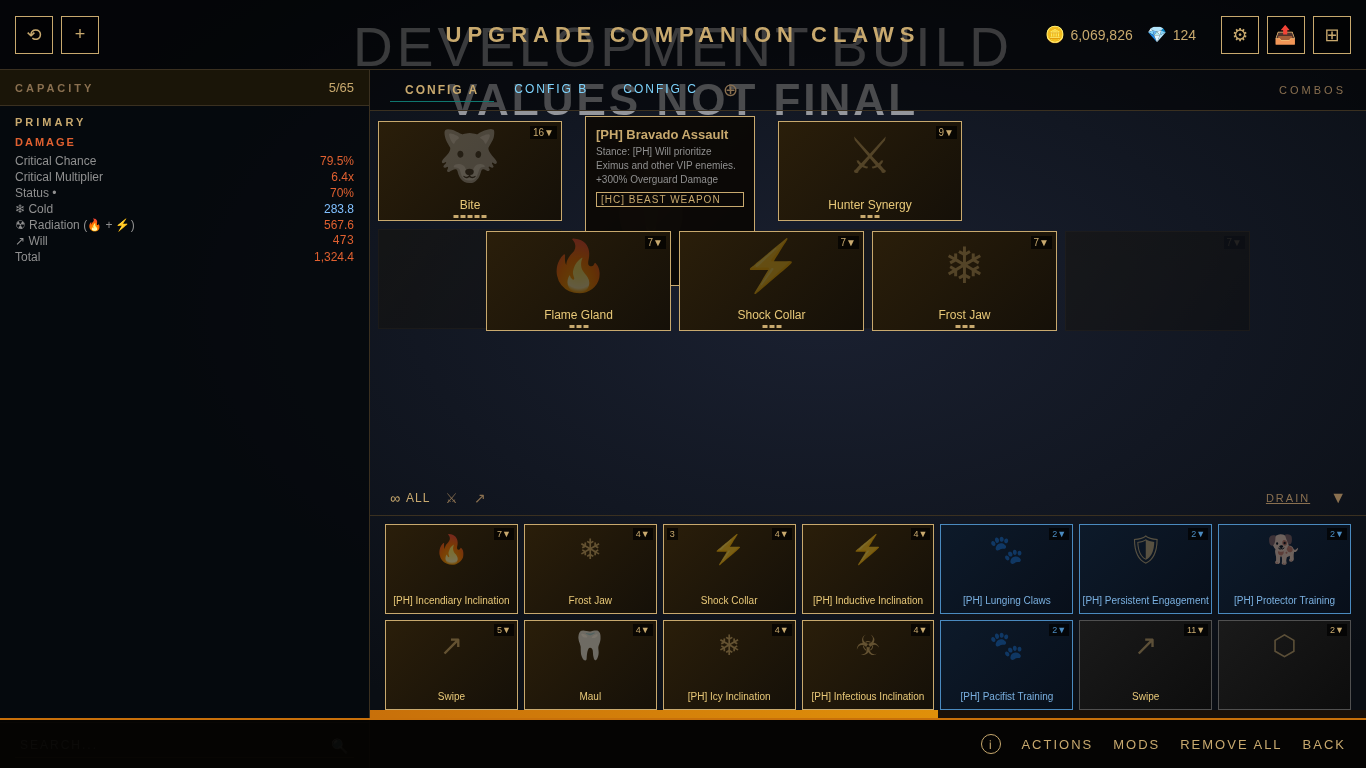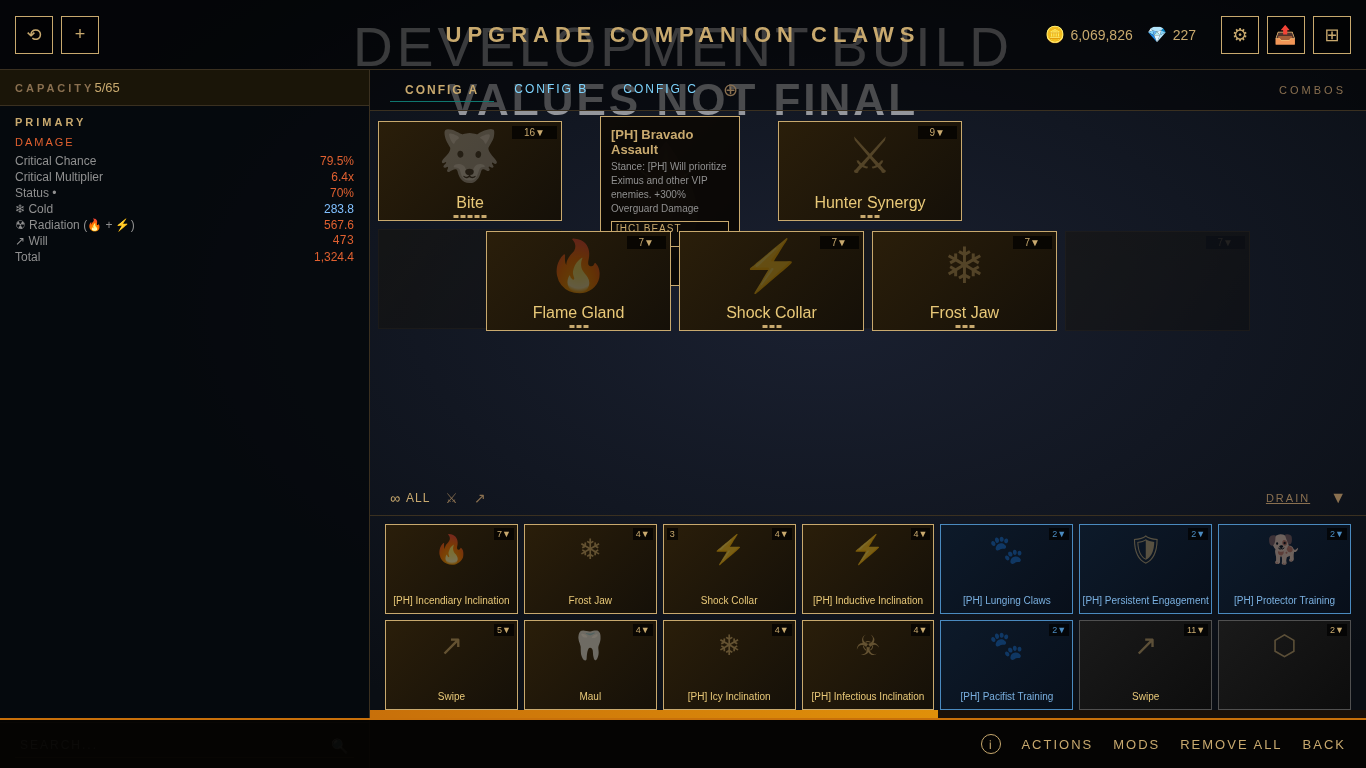--- a/index.html
+++ b/index.html
@@ -113,21 +113,21 @@
       bottom: 0;
       background: rgba(5, 8, 12, 0.85);
       border-right: 1px solid #3a3020;
       z-index: 8;
     }
     .capacity-bar {
       background: #1a1508;
       padding: 10px 15px;
       border-bottom: 1px solid #3a3020;
       display: flex;
-      justify-content: flex-start;
+      justify-content: space-between;
       align-items: center;
     }
     .capacity-label {
       font-size: 11px;
       letter-spacing: 3px;
       color: #8a7050;
       font-weight: bold;
     }
     .capacity-value {
       font-size: 13px;
@@ -142,21 +142,21 @@
       letter-spacing: 3px;
       color: #c8a96e;
       margin-bottom: 8px;
       font-weight: bold;
     }
     .stat-group-title {
       font-size: 11px;
       letter-spacing: 2px;
       color: #e06030;
       margin-bottom: 5px;
-      font-weight: normal;
+      font-weight: bold;
     }
     .stat-row {
       display: flex;
       justify-content: space-between;
       align-items: center;
       padding: 1px 0;
     }
     .stat-label {
       font-size: 12px;
       color: #909090;
@@ -235,21 +235,21 @@
       color: #8a7050;
     }
 
     
     .weapon-area {
       display: flex;
       position: relative;
       height: 450px;
     }
     .weapon-image-container {
-      width: 140px;
+      width: 170px;
       height: 170px;
       border: 1px solid #c8a96e;
       background: linear-gradient(135deg, #2a2015 0%, #0a0808 100%);
       display: flex;
       align-items: center;
       justify-content: flex-start;
       overflow: hidden;
       position: relative;
     }
     .weapon-silhouette {
@@ -311,24 +311,24 @@
       opacity: 0.4;
       border-color: #2a2010;
     }
     .mod-rank {
       position: absolute;
       top: 4px;
       right: 4px;
       font-size: 10px;
       color: #c8a96e;
       background: rgba(0,0,0,0.7);
-      padding: 1px 12px;
+      padding: 1px 3px;
     }
     .mod-name {
-      font-size: 16px;
+      font-size: 12px;
       color: #e8c878;
       text-align: right;
       z-index: 2;
       line-height: 1.2;
     }
     .mod-bg-art {
       position: absolute;
       top: 5px;
       left: 50%;
       transform: translateX(-50%);
@@ -513,21 +513,21 @@
     <div class="icon-btn">+</div>
   </div>
   <div class="top-bar-title">UPGRADE COMPANION CLAWS</div>
   <div class="top-bar-right">
     <div class="currency">
       <span class="currency-icon">🪙</span>
       <span>6,069,826</span>
     </div>
     <div class="currency">
       <span class="currency-icon">💎</span>
-      <span>227</span>
+      <span>124</span>
     </div>
     <div style="display:flex;gap:8px;margin-left:10px;">
       <div class="icon-btn">⚙</div>
       <div class="icon-btn">📤</div>
       <div class="icon-btn">⊞</div>
     </div>
   </div>
 </div>
 
 <div class="left-panel">

